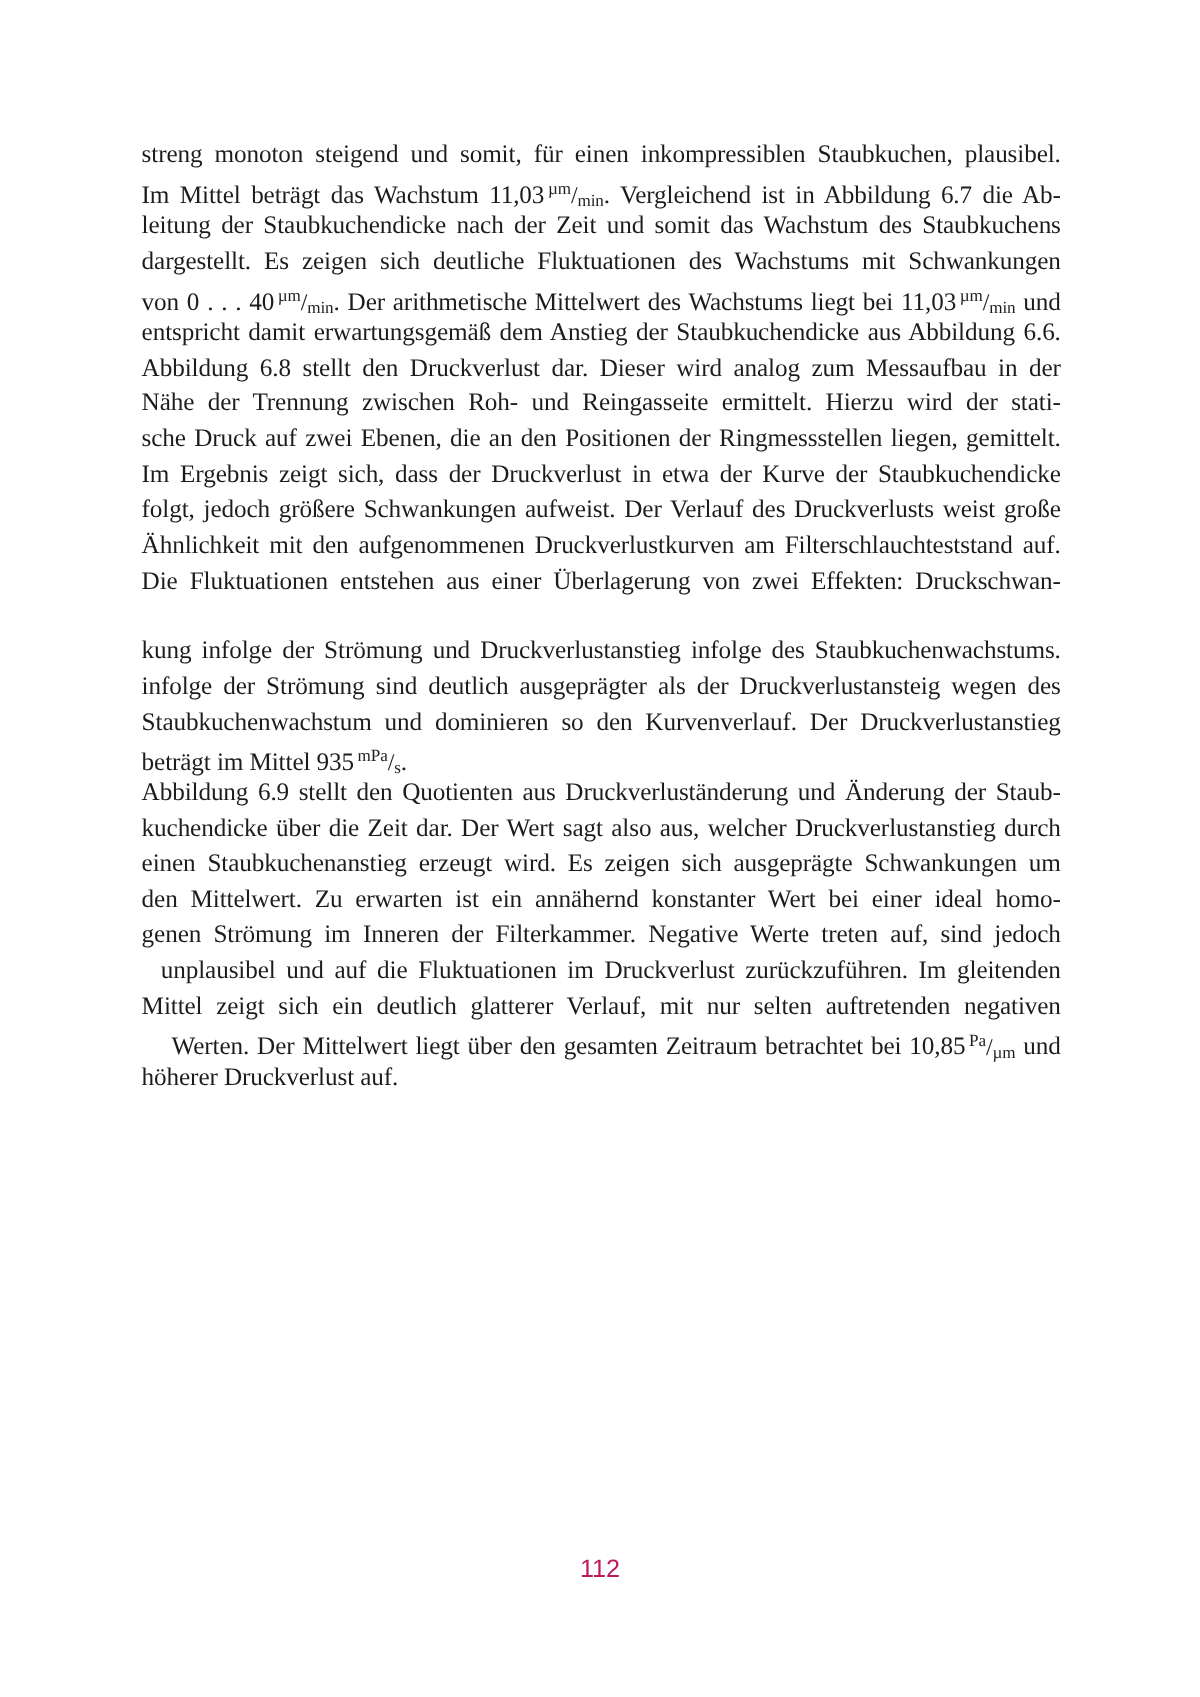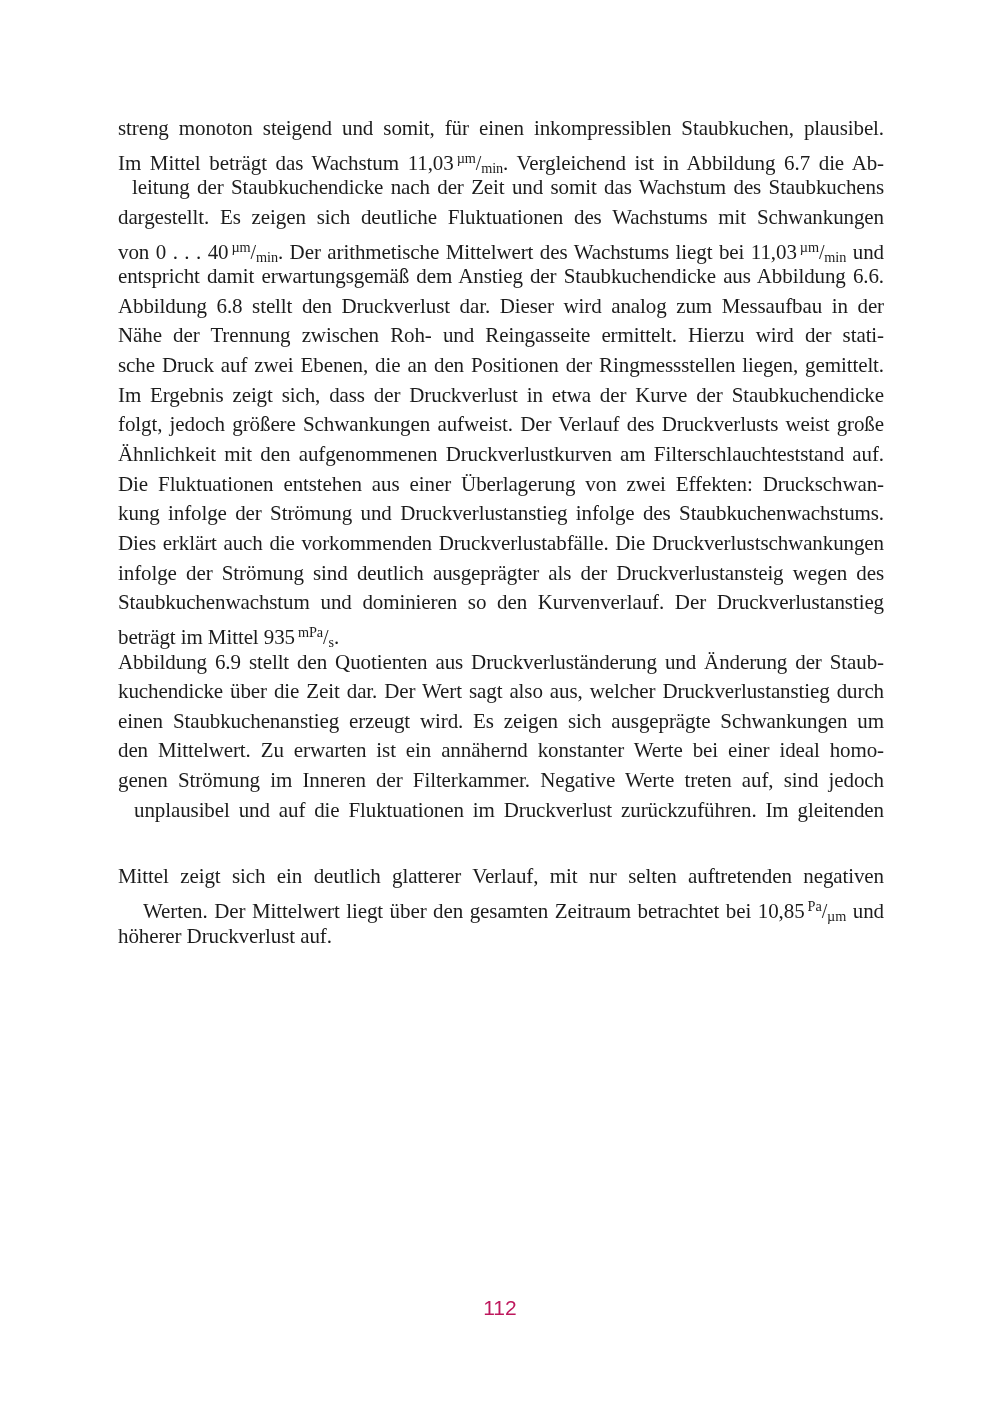--- a/index.html
+++ b/index.html
@@ -63,40 +63,39 @@
     color: #be185d;
   }
 </style>
 </head>
 <body>
 
 <div class="page">
   <div class="text-block">
       <div class="line" style="white-space: normal;">streng monoton steigend und somit, für einen inkompressiblen Staubkuchen, plausibel.</div>
       <div class="line" style="white-space: normal;">Im Mittel beträgt das Wachstum 11,03<span class="frac"><span class="num">µm</span><span class="slash">/</span><span class="den">min</span></span>. Vergleichend ist in Abbildung 6.7 die Ab-</div>
-      <div class="line" style="white-space: normal; margin-left: 14px;">leitung der Staubkuchendicke nach der Zeit und somit das Wachstum des Staubkuchens</div>
+      <div class="line" style="white-space: normal;">leitung der Staubkuchendicke nach der Zeit und somit das Wachstum des Staubkuchens</div>
       <div class="line" style="white-space: normal;">dargestellt. Es zeigen sich deutliche Fluktuationen des Wachstums mit Schwankungen</div>
       <div class="line" style="white-space: normal;">von 0 . . . 40<span class="frac"><span class="num">µm</span><span class="slash">/</span><span class="den">min</span></span>. Der arithmetische Mittelwert des Wachstums liegt bei 11,03<span class="frac"><span class="num">µm</span><span class="slash">/</span><span class="den">min</span></span> und</div>
       <div class="line" style="white-space: normal;">entspricht damit erwartungsgemäß dem Anstieg der Staubkuchendicke aus Abbildung 6.6.</div>
       <div class="line" style="white-space: normal;">Abbildung 6.8 stellt den Druckverlust dar. Dieser wird analog zum Messaufbau in der</div>
       <div class="line" style="white-space: normal;">Nähe der Trennung zwischen Roh- und Reingasseite ermittelt. Hierzu wird der stati-</div>
       <div class="line" style="white-space: normal;">sche Druck auf zwei Ebenen, die an den Positionen der Ringmessstellen liegen, gemittelt.</div>
       <div class="line" style="white-space: normal;">Im Ergebnis zeigt sich, dass der Druckverlust in etwa der Kurve der Staubkuchendicke</div>
       <div class="line" style="white-space: normal;">folgt, jedoch größere Schwankungen aufweist. Der Verlauf des Druckverlusts weist große</div>
       <div class="line" style="white-space: normal;">Ähnlichkeit mit den aufgenommenen Druckverlustkurven am Filterschlauchteststand auf.</div>
       <div class="line" style="white-space: normal;">Die Fluktuationen entstehen aus einer Überlagerung von zwei Effekten: Druckschwan-</div>
-      <div class="line" style="white-space: normal;">kung infolge der Strömung und Druckverlustanstieg infolge des Staubkuchenwachstums.</div>
-      <div class="line" style="white-space: normal;">Dies erklärt auch die vorkommenden Druckverlustabfälle. Die Druckverlustschwankungen</div>
+      <div class="line" style="white-space: normal; margin-top: 28px;">kung infolge der Strömung und Druckverlustanstieg infolge des Staubkuchenwachstums.</div>
       <div class="line" style="white-space: normal;">infolge der Strömung sind deutlich ausgeprägter als der Druckverlustansteig wegen des</div>
       <div class="line" style="white-space: normal;">Staubkuchenwachstum und dominieren so den Kurvenverlauf. Der Druckverlustanstieg</div>
       <div class="line para-end" style="white-space: normal;">beträgt im Mittel 935<span class="frac"><span class="num">mPa</span><span class="slash">/</span><span class="den">s</span></span>.</div>
       <div class="line" style="white-space: normal;">Abbildung 6.9 stellt den Quotienten aus Druckverluständerung und Änderung der Staub-</div>
       <div class="line" style="white-space: normal;">kuchendicke über die Zeit dar. Der Wert sagt also aus, welcher Druckverlustanstieg durch</div>
       <div class="line" style="white-space: normal;">einen Staubkuchenanstieg erzeugt wird. Es zeigen sich ausgeprägte Schwankungen um</div>
-      <div class="line" style="white-space: normal;">den Mittelwert. Zu erwarten ist ein annähernd konstanter Werte bei einer ideal homo-</div>
+      <div class="line" style="white-space: normal;">den Mittelwert. Zu erwarten ist ein annähernd konstanter Wert bei einer ideal homo-</div>
       <div class="line" style="white-space: normal;">genen Strömung im Inneren der Filterkammer. Negative Werte treten auf, sind jedoch</div>
       <div class="line" style="white-space: normal; margin-left: 16px;">unplausibel und auf die Fluktuationen im Druckverlust zurückzuführen. Im gleitenden</div>
-      <div class="line" style="white-space: normal; margin-top: 37px;">Mittel zeigt sich ein deutlich glatterer Verlauf, mit nur selten auftretenden negativen</div>
+      <div class="line" style="white-space: normal;">Mittel zeigt sich ein deutlich glatterer Verlauf, mit nur selten auftretenden negativen</div>
       <div class="line" style="white-space: normal; margin-left: 25px;">Werten. Der Mittelwert liegt über den gesamten Zeitraum betrachtet bei 10,85<span class="frac"><span class="num">Pa</span><span class="slash">/</span><span class="den">µm</span></span> und</div>
       <div class="line para-end" style="white-space: normal;">höherer Druckverlust auf.</div>
     </div>
   <div class="page-number">112</div>
 </div>
 
 </body></html>

